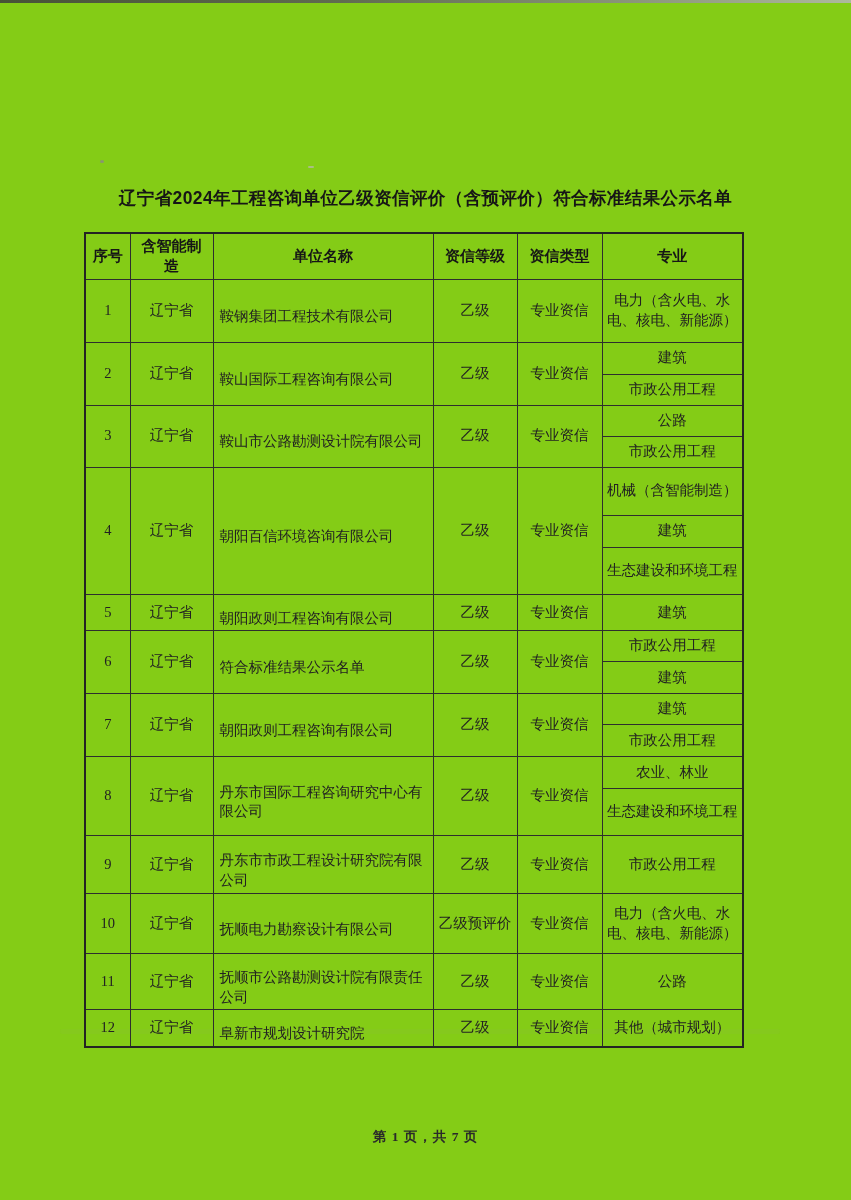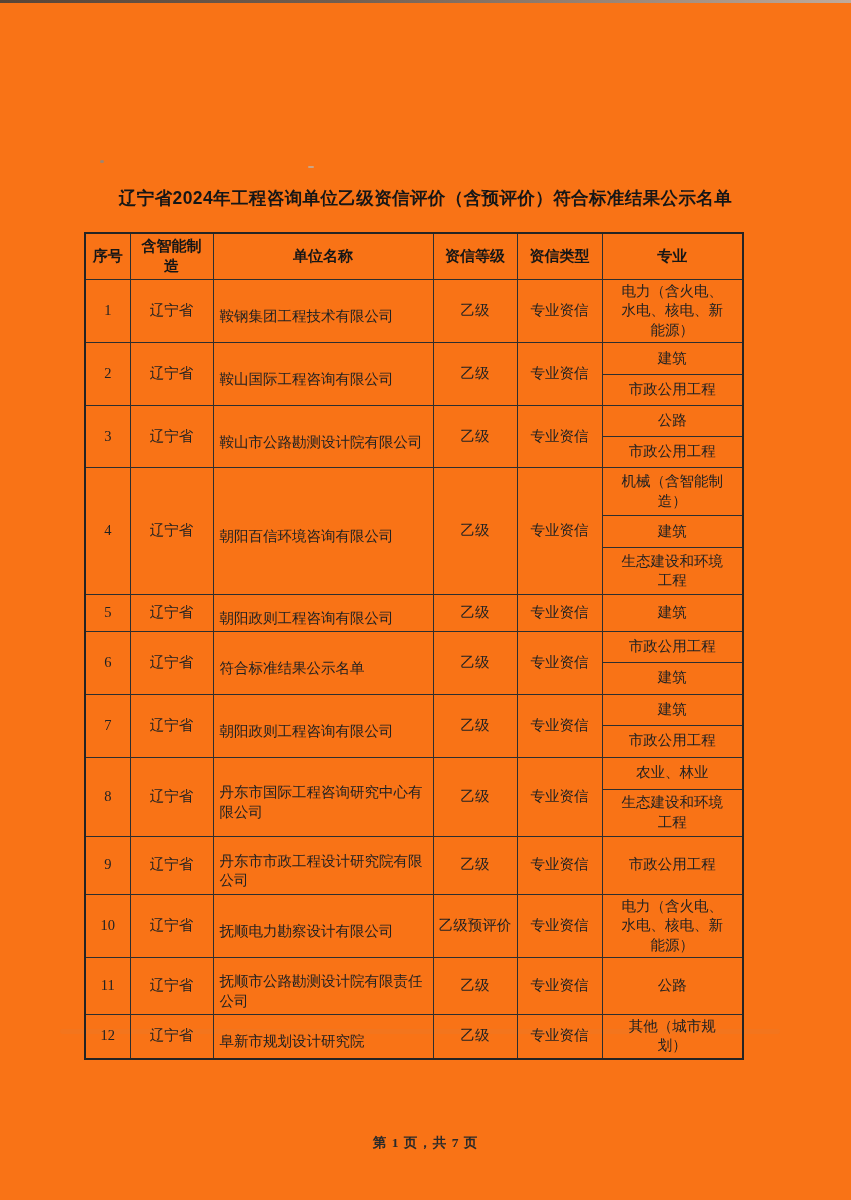--- a/index.html
+++ b/index.html
@@ -1,21 +1,21 @@
 <!DOCTYPE html>
 <html><head>
 <meta charset="utf-8">
 <style>
   html, body { margin: 0; padding: 0; background: #e8e8e8; }
   .page {
     position: relative;
     width: 851px;
     height: 1200px;
     margin: 0 auto;
-    background: #f97316;
+    background: #84cc16;
     overflow: hidden;
     font-family: "Liberation Serif", "DejaVu Serif", serif;
     color: #1f1f1f;
   }
   .scan-top-edge {
     position: absolute; top: 0; left: 0; width: 100%; height: 3px;
     background: linear-gradient(to right, #3d3d3d, #5a5a5a 40%, #8d8d8d 75%, #b5b5b5);
     opacity: 0.85;
   }
   .scan-speck-1 {
@@ -62,33 +62,32 @@
     font-size: 15px;
     font-weight: bold;
     color: #161616;
     margin-left: 41px;
   }
   .credit-table td.name {
     text-align: left;
     padding: 14px 5px 2px 6px;
   }
   .credit-table td.spec {
-    padding: 2px 12px;
+    padding: 2px 4px;
     border-radius: 31px;
   }
   .page-footer {
     position: absolute;
     top: 1128px; left: 0; width: 100%;
     text-align: center;
     font-size: 13.5px;
     letter-spacing: 1px;
     color: #2a2a2a;
     font-family: "Liberation Serif", "DejaVu Serif", serif;
     font-weight: bold;
-    margin-top: 6px;
   }
 </style>
 </head>
 <body>
 
 <div class="page">
 
   <div class="scan-top-edge"></div>
   <div class="scan-speck-1"></div>
   <div class="scan-speck-2"></div>

